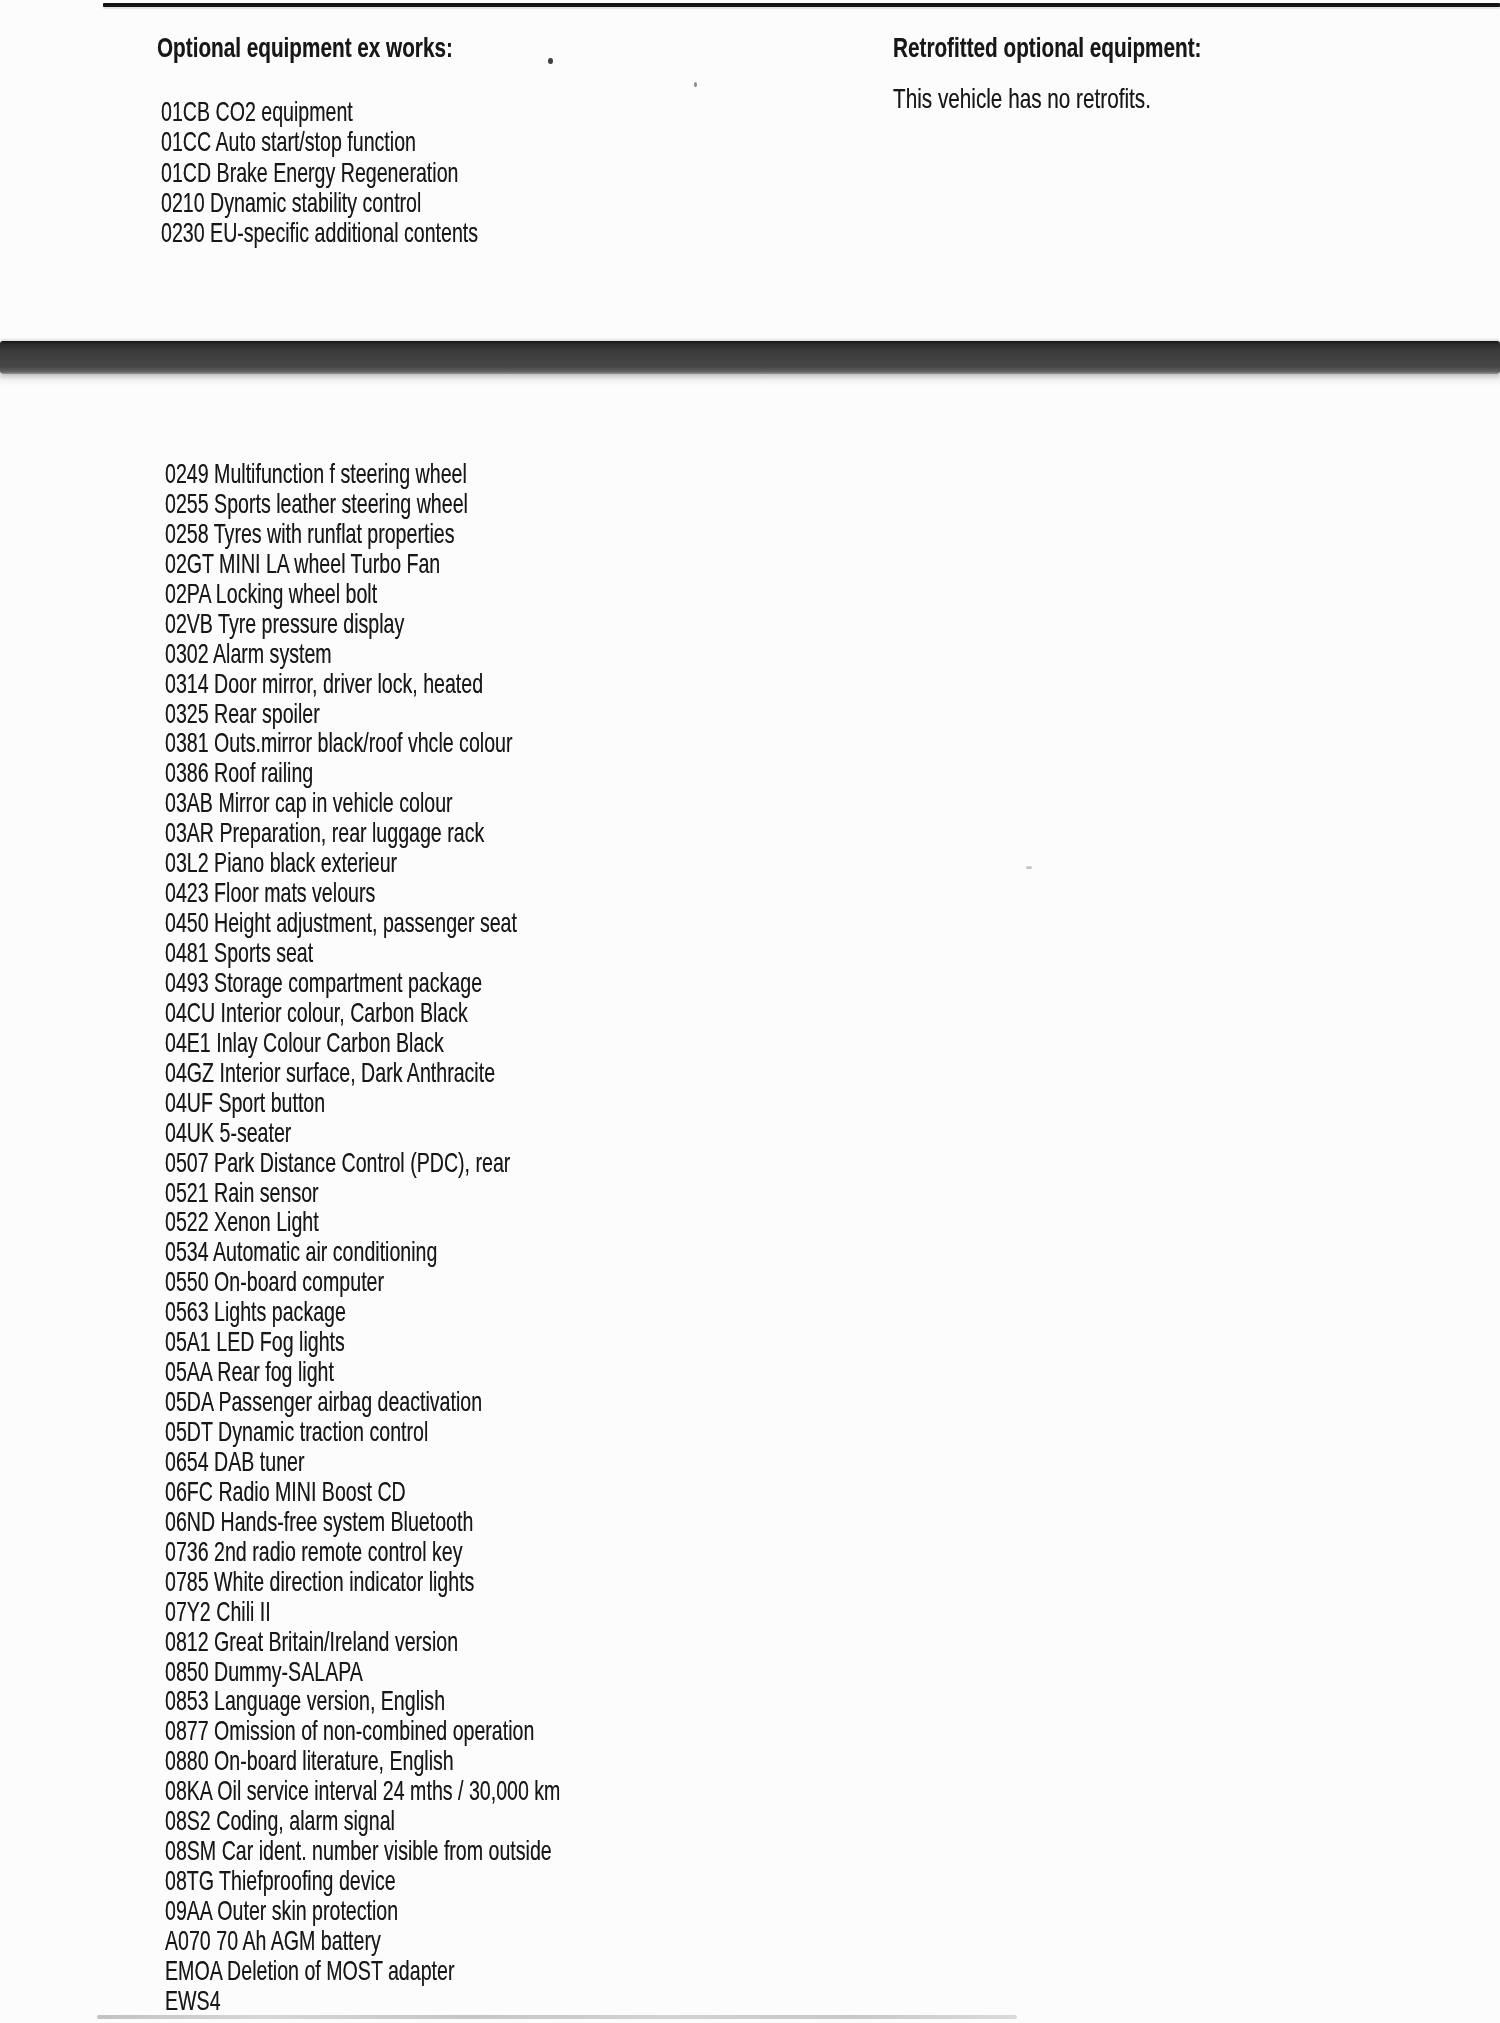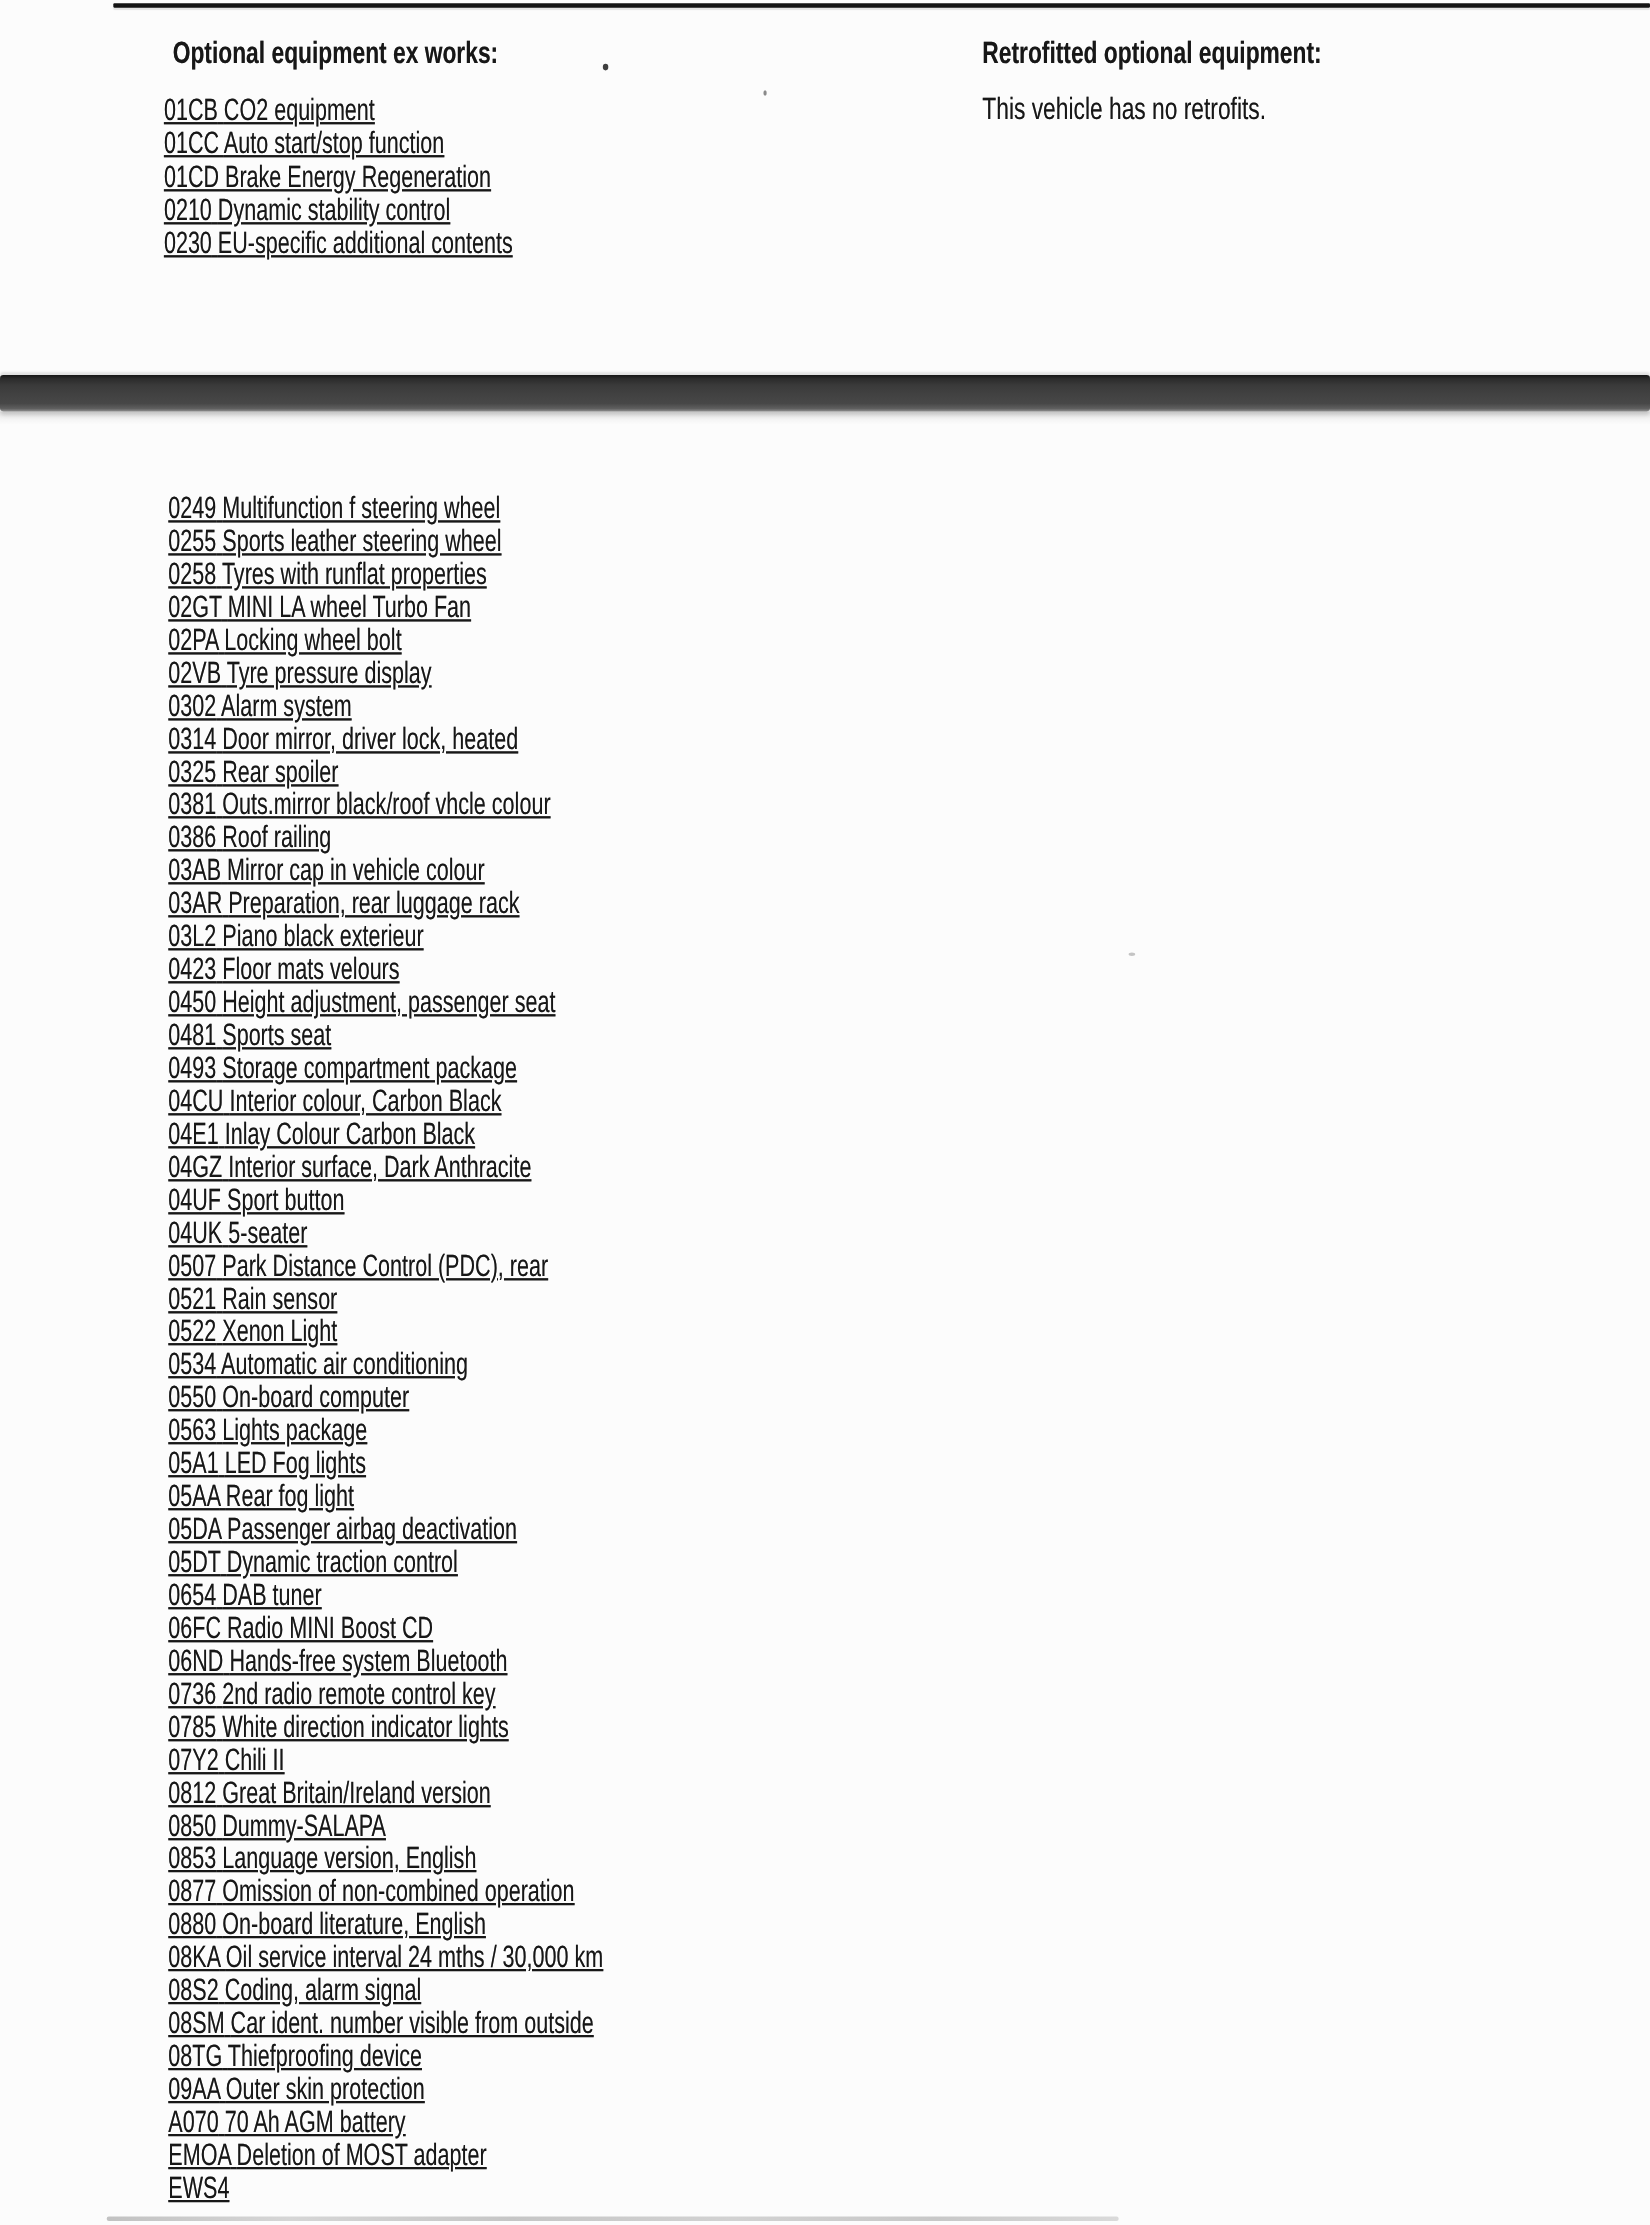--- a/index.html
+++ b/index.html
@@ -20,21 +20,21 @@
 
   .hdr{
     position:absolute;margin:0;
     font-size:28px;font-weight:bold;line-height:30px;white-space:nowrap;
     transform:scaleX(.74);transform-origin:0 0;
     text-shadow:0 0 .6px rgba(10,10,10,.45);
   }
   .hdr-left{left:157px;top:33px;}
   .hdr-right{left:893px;top:33px;}
 
-  ul.eq-list{list-style:none;margin:4px;padding:0;position:absolute;text-decoration:underline;}
+  ul.eq-list{list-style:none;margin:16px;padding:0;position:absolute;}
   .top-list{left:145px;top:81px;}
   .top-list li{height:30.3px;line-height:30.3px;}
   .main-list{left:149px;top:443px;}
   .main-list li{height:29.95px;line-height:29.95px;}
   ul.eq-list li{
     font-size:28px;white-space:nowrap;
     transform:scaleX(.70);transform-origin:0 50%;
     text-shadow:0 0 .6px rgba(10,10,10,.45);
   }
 

